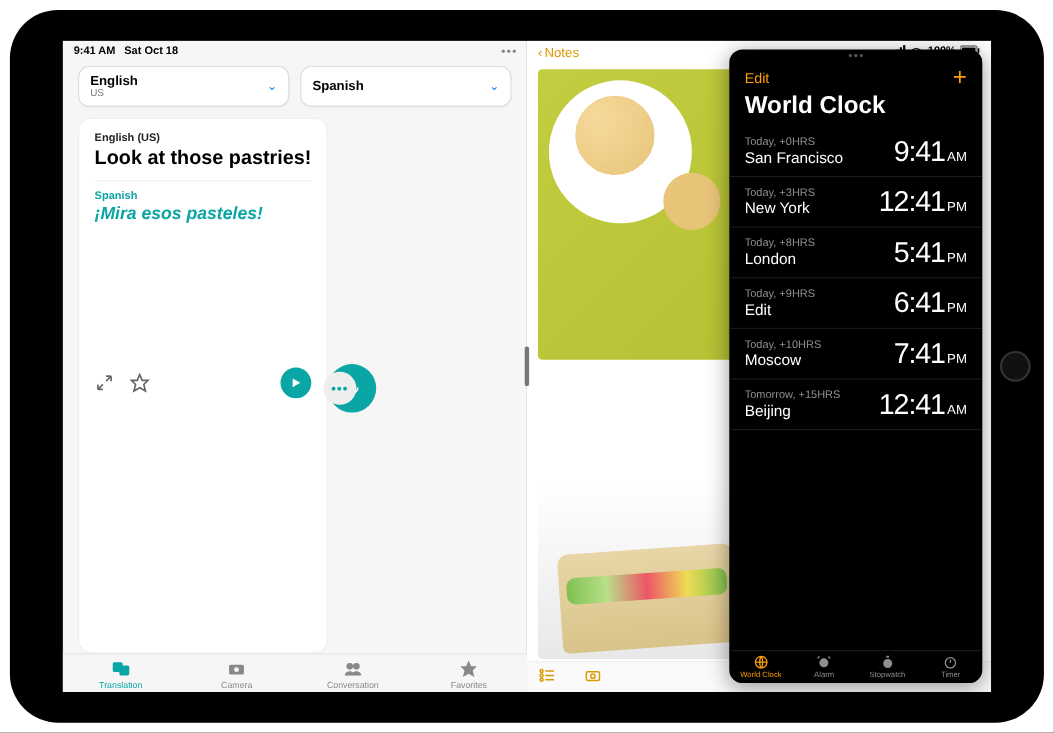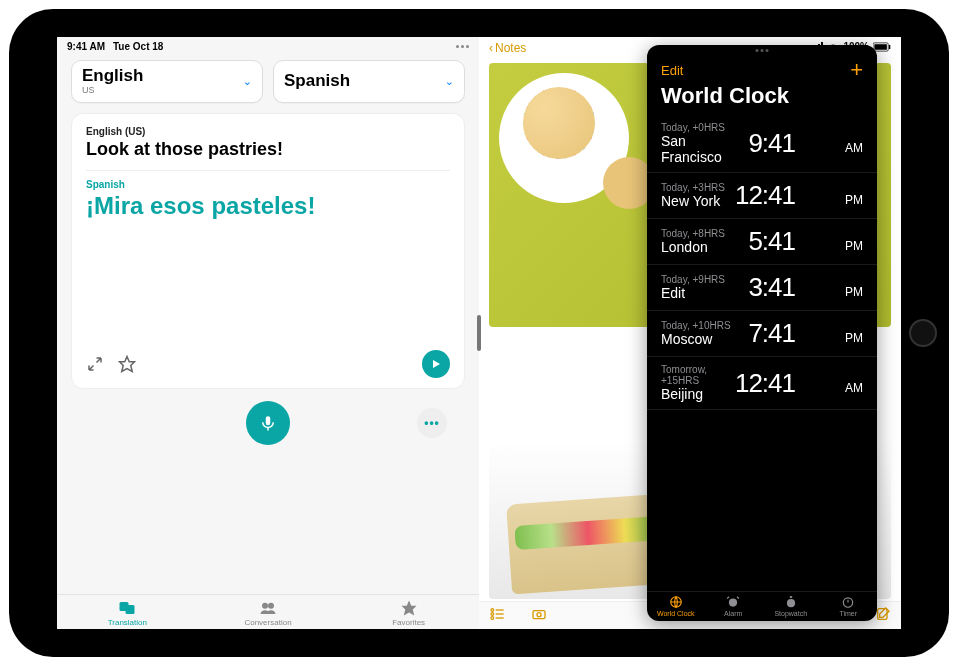--- a/index.html
+++ b/index.html
@@ -65,21 +65,21 @@
   padding: 4px 10px 2px;
   font-size: 10px;
   font-weight: 600;
   color: #000;
 }
 .status-bar-right-notes {
   position: absolute;
   top: 4px;
   right: 10px;
   display: flex;
-  align-items: center;
+  align-items: flex-start;
   gap: 4px;
   font-size: 10px;
   font-weight: 600;
   color: #000;
   z-index: 2;
 }
 .pill-dots {
   display: flex;
   gap: 2px;
   margin-left: auto;
@@ -99,39 +99,39 @@
   background: #fff;
   border: 1px solid #ddd;
   border-radius: 10px;
   padding: 6px 10px;
   display: flex;
   align-items: center;
   justify-content: space-between;
   box-shadow: 0 1px 1px rgba(0,0,0,0.03);
 }
 .lang-btn .col { display: flex; flex-direction: column; line-height: 1.1; }
-.lang-btn .main { font-size: 17px; font-weight: 600; color: #000; }
+.lang-btn .main { font-size: 12px; font-weight: 600; color: #000; }
 .lang-btn .sub { font-size: 9px; color: #777; }
 .chev { color: #0a84ff; font-size: 11px; }
 
 
-.card-area { padding: 0 14px; flex: 1; display: flex; flex-direction: column; }
+.card-area { padding: 0 14px; flex: 1; display: flex; flex-direction: row; }
 .trans-card {
   background: #fff;
   border: 1px solid #eee;
   border-radius: 12px;
   padding: 12px 14px 10px;
   display: flex;
   flex-direction: column;
 }
 .src-label { font-size: 10px; font-weight: 600; color: #222; }
 .src-text { font-size: 18px; font-weight: 700; color: #000; margin: 2px 0 10px; }
 .divider { height: 1px; background: #eee; margin-bottom: 8px; }
 .tgt-label { font-size: 10px; font-weight: 600; color: #0aa5a5; }
-.tgt-text { font-size: 24px; font-weight: 700; color: #0aa5a5; margin-top: 2px; }
+.tgt-text { font-size: 16px; font-weight: 700; color: #0aa5a5; margin-top: 2px; font-style: italic; }
 .card-actions {
   display: flex;
   align-items: center;
   margin-top: 130px;
   gap: 14px;
 }
 .icon-btn { color: #666; display: inline-flex; align-items: center; justify-content: center; }
 .play-btn {
   margin-left: auto;
   width: 28px; height: 28px;
@@ -267,21 +267,21 @@
   background: rgba(250,250,250,0.9);
   border-top: 1px solid #eee;
   font-size: 14px;
 }
 .notes-toolbar .spacer { flex: 1; }
 
 
 .slide-over {
   position: absolute;
   top: 8px;
-  right: 24px;
+  right: 8px;
   bottom: 8px;
   width: 230px;
   background: #000;
   border-radius: 12px;
   display: flex;
   flex-direction: column;
   overflow: hidden;
   box-shadow: 0 4px 20px rgba(0,0,0,0.4);
 }
 .so-grip {
@@ -306,21 +306,21 @@
   align-items: center;
   justify-content: space-between;
   padding: 7px 14px;
   border-bottom: 1px solid #1a1a1a;
 }
 .clock-left { display: flex; flex-direction: column; }
 .clock-off { color: #8e8e93; font-size: 10px; }
 .clock-city { color: #fff; font-size: 14px; }
 .clock-right { display: flex; align-items: baseline; gap: 2px; }
 .clock-time { color: #fff; font-size: 26px; font-weight: 300; letter-spacing: -1px; }
-.clock-ampm { color: #fff; font-size: 12px; margin-left: 48px; }
+.clock-ampm { color: #fff; font-size: 12px; }
 .so-tabs {
   display: flex;
   border-top: 1px solid #1a1a1a;
   padding: 3px 0 4px;
 }
 .so-tab {
   flex: 1;
   display: flex;
   flex-direction: column;
   align-items: center;
@@ -339,21 +339,21 @@
 </head>
 <body>
 
 <div class="ipad-frame">
   <div class="home-button"></div>
   <div class="screen">
 
     <div class="pane-left">
       <div class="status-bar-left">
         <span>9:41 AM</span>
-        <span>Tue Oct 18</span>
+        <span>Sat Oct 18</span>
         <div class="pill-dots">
             <span></span>
             <span></span>
             <span></span>
           </div>
       </div>
 
       <div class="lang-row">
         <div class="lang-btn">
           <div class="col">
@@ -413,20 +413,27 @@
       <div class="tab-bar">
         <div class="tab active">
           <svg viewBox="0 0 24 24" fill="currentColor">
               <rect x="2" y="4" width="12" height="12" rx="2"></rect>
               <rect x="10" y="8" width="12" height="12" rx="2" fill="#0aa5a5"></rect>
             </svg>
           <span>Translation</span>
         </div>
         <div class="tab">
           <svg viewBox="0 0 24 24" fill="currentColor">
+              <rect x="3" y="7" width="18" height="12" rx="2"></rect>
+              <circle cx="12" cy="13" r="3" fill="#f6f6f6"></circle>
+            </svg>
+          <span>Camera</span>
+        </div>
+        <div class="tab">
+          <svg viewBox="0 0 24 24" fill="currentColor">
               <circle cx="8" cy="9" r="4"></circle>
               <circle cx="16" cy="9" r="4"></circle>
               <path d="M2 20c0-3 3-5 6-5s6 2 6 5M10 20c0-3 3-5 6-5s6 2 6 5"></path>
             </svg>
           <span>Conversation</span>
         </div>
         <div class="tab">
           <svg viewBox="0 0 24 24" fill="currentColor">
               <polygon points="12 2 15 9 22 9 17 14 19 22 12 18 5 22 7 14 2 9 9 9"></polygon>
             </svg>
@@ -540,21 +547,21 @@
               <span class="clock-time">5:41</span>
               <span class="clock-ampm">PM</span>
             </div>
           </div>
           <div class="clock-row">
             <div class="clock-left">
               <span class="clock-off">Today, +9HRS</span>
               <span class="clock-city">Edit</span>
             </div>
             <div class="clock-right">
-              <span class="clock-time">3:41</span>
+              <span class="clock-time">6:41</span>
               <span class="clock-ampm">PM</span>
             </div>
           </div>
           <div class="clock-row">
             <div class="clock-left">
               <span class="clock-off">Today, +10HRS</span>
               <span class="clock-city">Moscow</span>
             </div>
             <div class="clock-right">
               <span class="clock-time">7:41</span>

